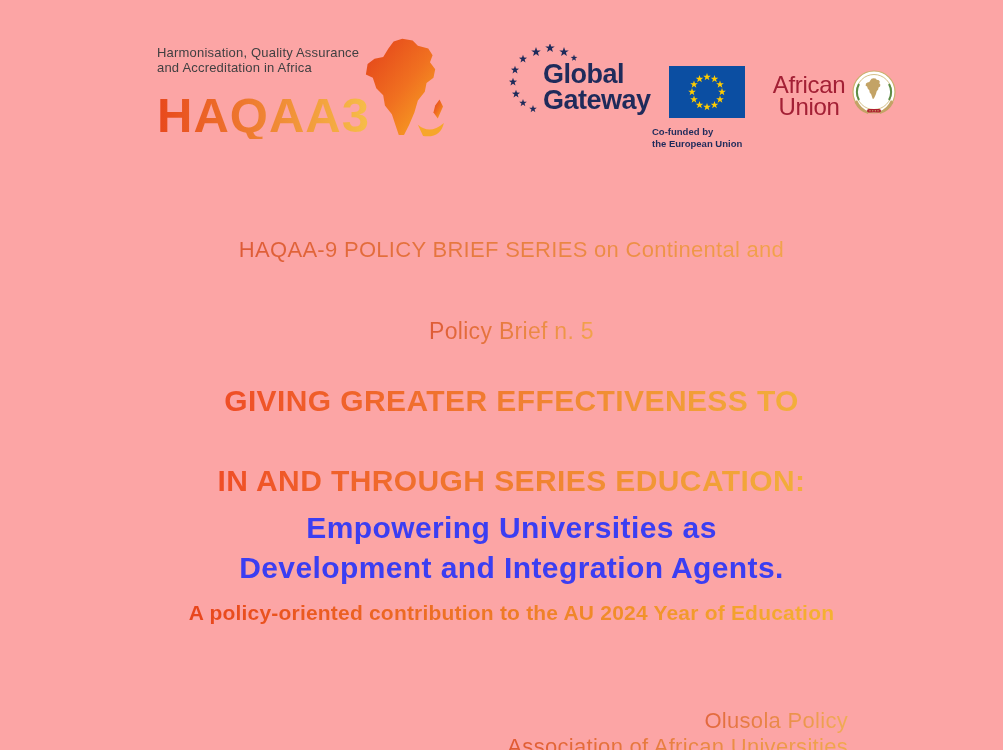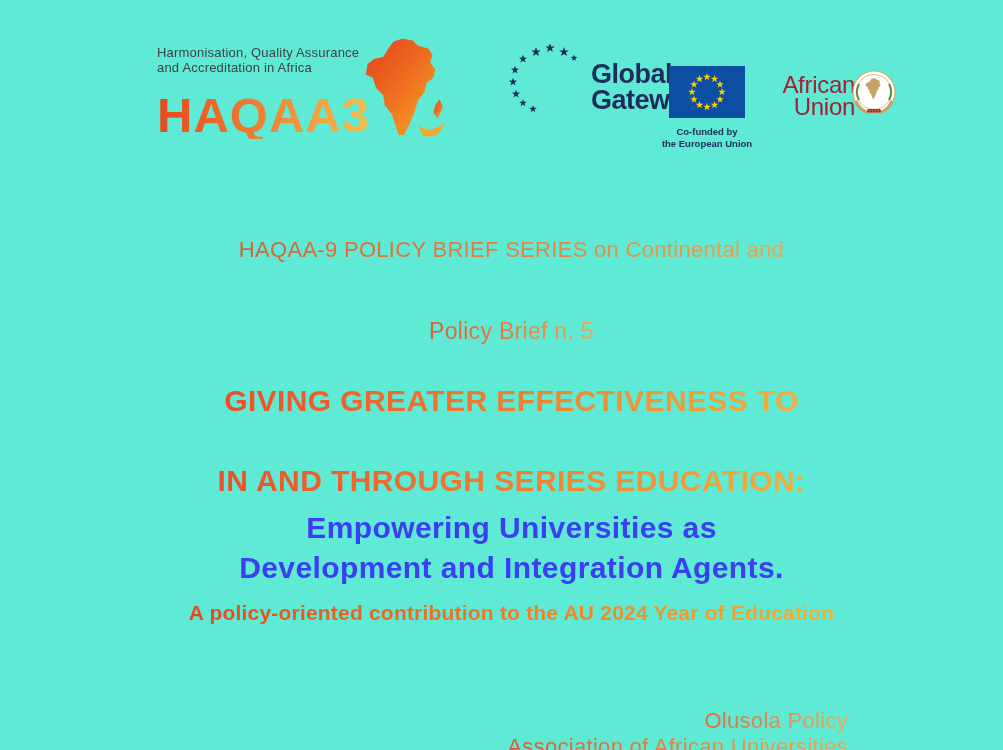--- a/index.html
+++ b/index.html
@@ -1,44 +1,44 @@
 <!DOCTYPE html>
 <html><head>
 <meta charset="utf-8">
 <style>
   html,body{margin:0;padding:0;background:#fff;}
-  .page{position:relative;width:1003px;height:750px;background:#5eead4;overflow:hidden;
+  .page{position:relative;width:1003px;height:750px;background:#fca5a5;overflow:hidden;
         font-family:"Liberation Sans","DejaVu Sans",sans-serif;}
 
   
   .grad{color:#EE7A2F;display:inline-block;}
   @supports ((-webkit-background-clip:text) or (background-clip:text)){
     .grad{background-image:linear-gradient(90deg,var(--g1),var(--g2));
           -webkit-background-clip:text;background-clip:text;
           -webkit-text-fill-color:transparent;color:transparent;}
   }
 
   
   .haqaa{position:absolute;left:157px;top:45px;width:300px;}
   .haqaa-tagline{font-size:13px;line-height:15px;color:#414042;letter-spacing:.2px;}
   .haqaa-wordmark{font-size:49px;line-height:48px;font-weight:700;letter-spacing:1px;
                   margin-top:16px;--g1:#E8481C;--g2:#F6BE49;}
   .haqaa-map{position:absolute;left:201px;top:-7px;}
 
   .gg{position:absolute;left:506px;top:44px;width:160px;height:96px;}
   .gg-stars{position:absolute;left:0;top:0;}
   .gg-text{position:absolute;left:37px;top:17px;font-size:27px;line-height:26px;
-           font-weight:700;color:#1F2B5B;letter-spacing:-.5px;margin-left:48px;}
+           font-weight:700;color:#1F2B5B;letter-spacing:-.5px;}
 
   .eu{position:absolute;left:668px;top:66px;width:78px;}
-  .eu-caption{width:110px;margin-left:-16px;margin-top:4px;text-align:center;
+  .eu-caption{width:110px;margin-left:-16px;margin-top:4px;
               font-size:9.5px;line-height:11.5px;font-weight:700;color:#1F2B5B;}
 
   .au{position:absolute;left:763px;top:69px;display:flex;align-items:flex-start;}
-  .au-text{width:92px;text-align:right;font-size:24px;line-height:22px;
+  .au-text{width:92px;text-align:center;font-size:24px;line-height:22px;
            color:#A32035;padding-top:5px;letter-spacing:-.3px;}
   .au-emblem{margin-left:-4px;}
 
   
   .col{position:absolute;left:10px;width:1003px;text-align:center;}
   .series{top:236px;font-size:22px;line-height:28px;letter-spacing:.3px;}
   .series .grad{--g1:#DE5B36;--g2:#F2A34C;}
   .brief{top:318px;font-size:23px;letter-spacing:.3px;}
   .brief .grad{--g1:#DE5B36;--g2:#F2A34C;}
   .maintitle{top:381px;font-size:30px;line-height:40px;font-weight:700;letter-spacing:.4px;}

